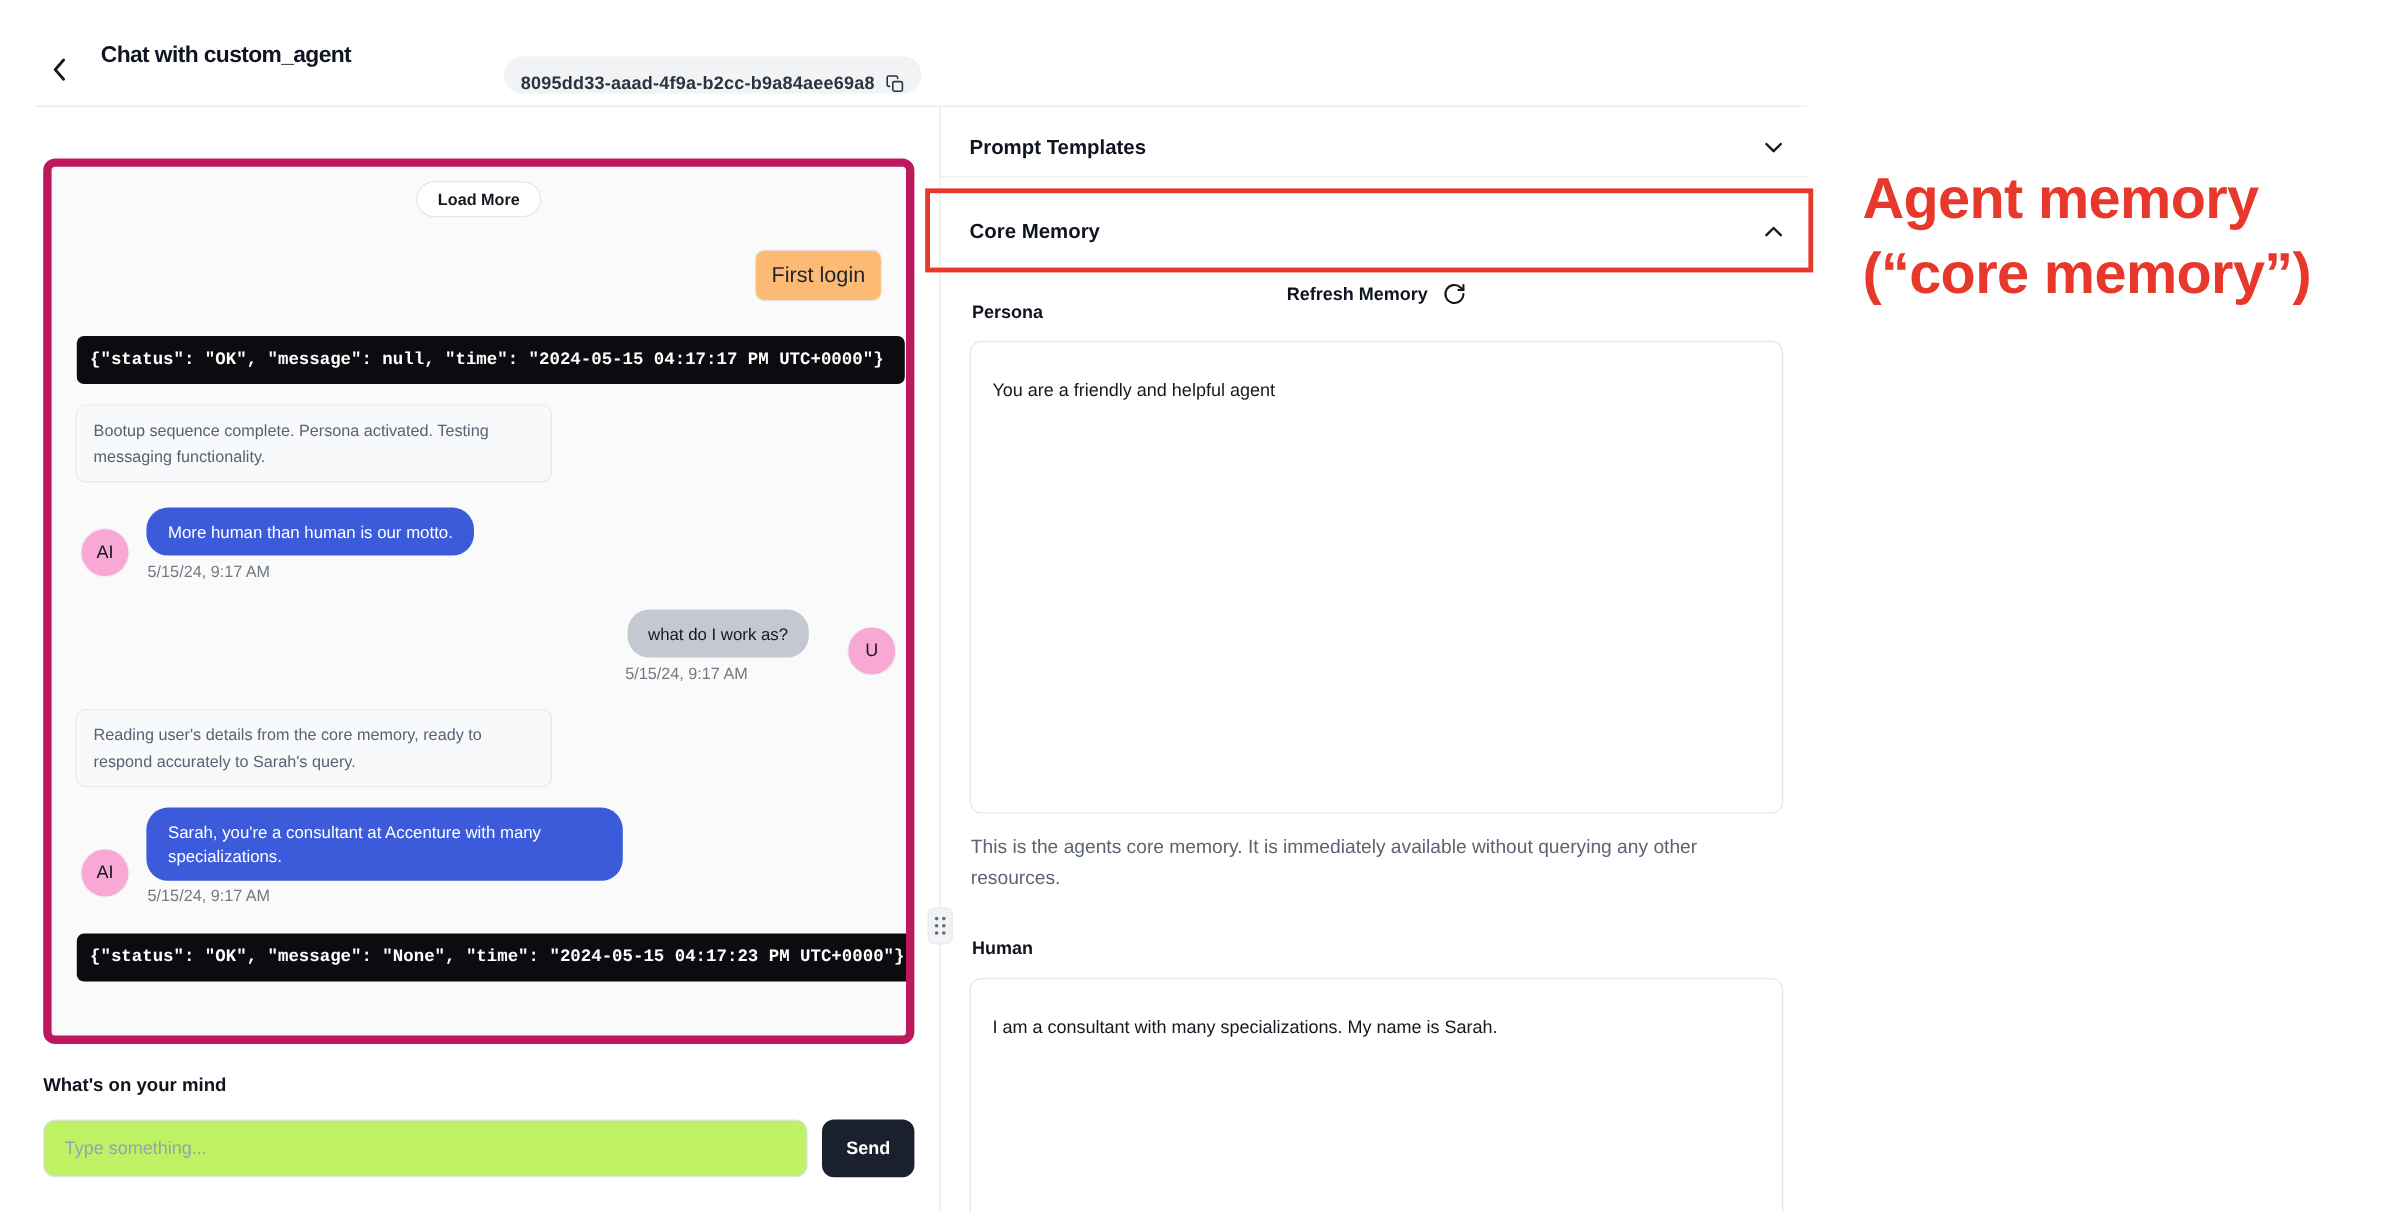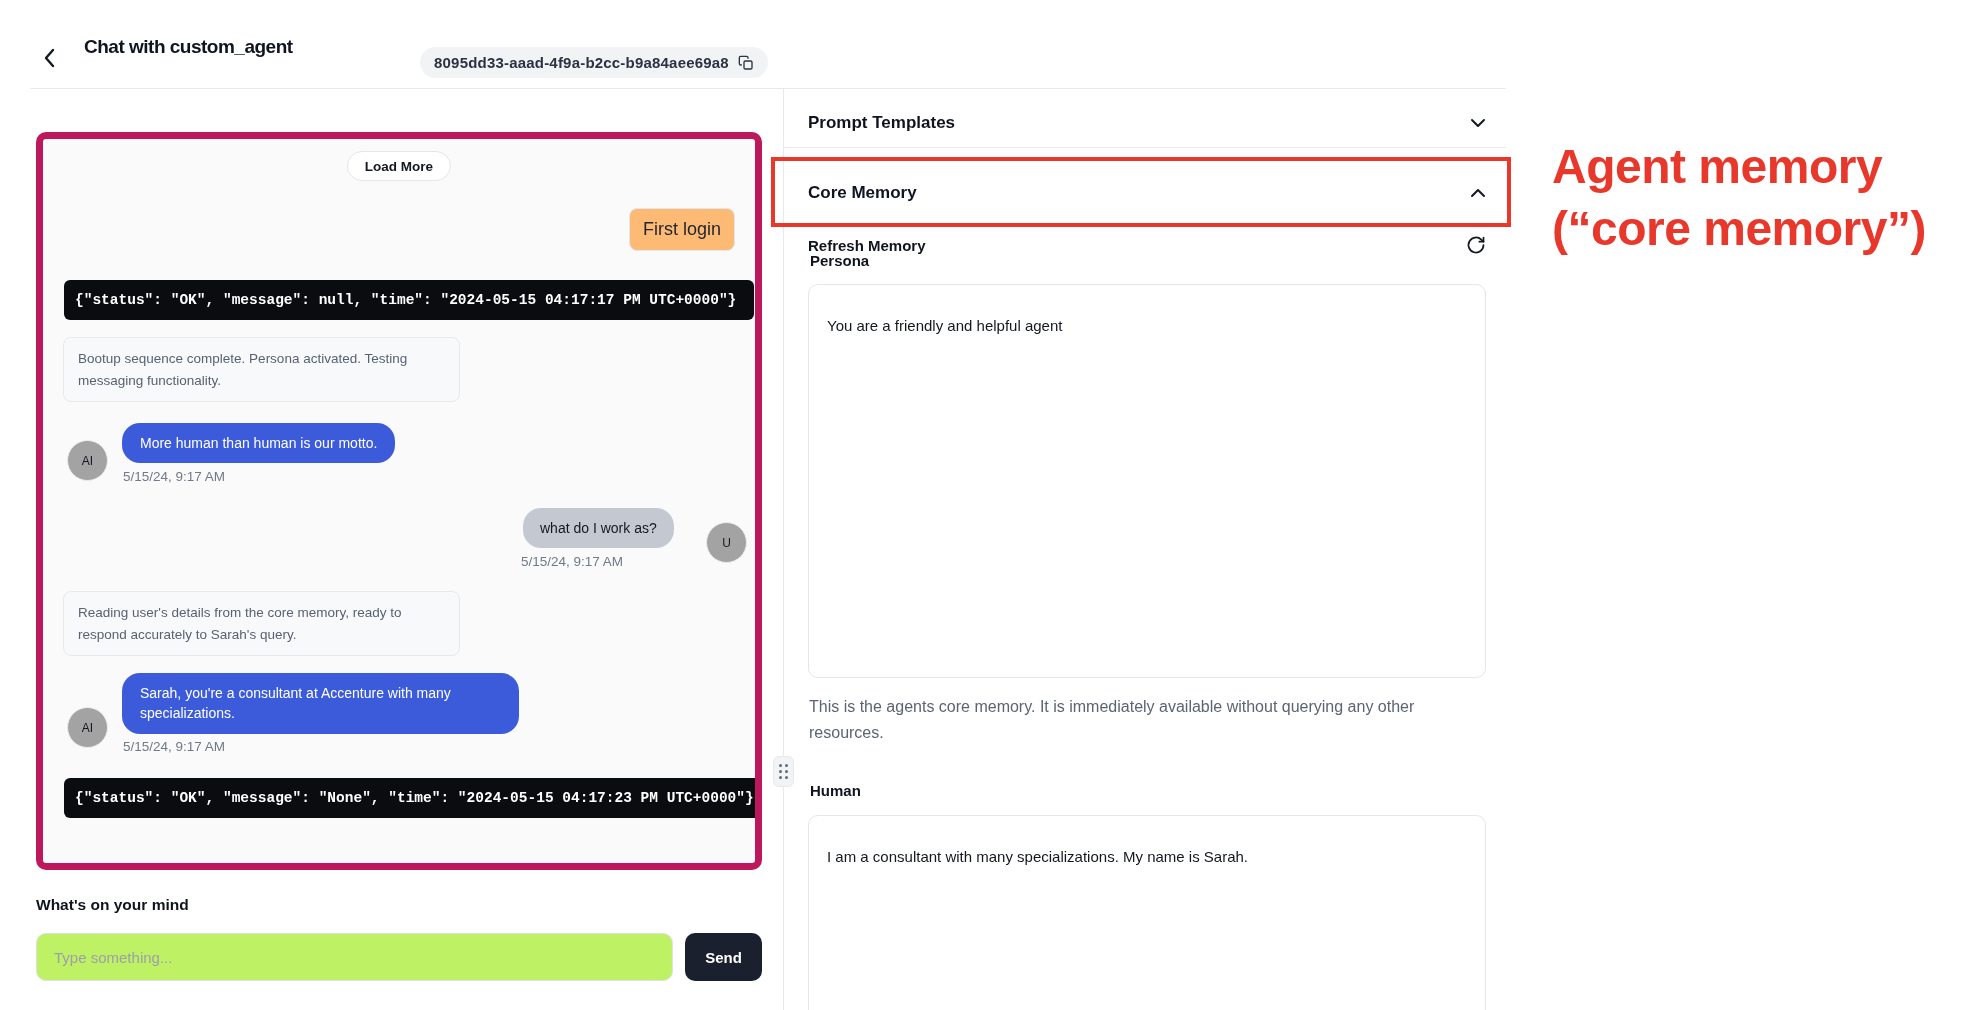--- a/index.html
+++ b/index.html
@@ -19,21 +19,21 @@
     display: flex; align-items: center; justify-content: center;
     cursor: pointer;
   }
   .page-title {
     left: 84px; top: 36px;
     font-size: 19px; font-weight: 700; letter-spacing: -0.5px;
     color: #0f1420;
   }
   .agent-id-badge {
     left: 420px; top: 47px; height: 31px;
-    display: inline-flex; align-items: center; gap: 9px;
+    display: inline-flex; align-items: flex-end; gap: 9px;
     background: #f1f3f5; border-radius: 16px;
     padding: 0 14px;
     font-size: 15px; font-weight: 700; color: #2b3240;
     letter-spacing: 0.2px;
   }
   .hdr-divider { left: 30px; top: 88px; width: 1476px; height: 1px; background: #e7e9ec; }
   .v-divider { left: 783px; top: 89px; width: 1px; height: 921px; background: #e7e9ec; }
 
   
   .chat-card {
@@ -68,23 +68,23 @@
   .monologue {
     position: absolute; left: 20px; width: 397px;
     background: #f8f9fa; border: 1px solid #e7e9ec; border-radius: 8px;
     padding: 10px 14px;
     font-size: 13.5px; line-height: 1.6; color: #596273;
   }
   .mono-1 { top: 198px; }
   .mono-2 { top: 452px; }
   .avatar {
     position: absolute; width: 41px; height: 41px; border-radius: 50%;
-    background: #a3a3a3; border: 1px solid #eceef1;
+    background: #f9a8d4; border: 1px solid #eceef1;
     display: flex; align-items: center; justify-content: center;
-    font-size: 12px; font-weight: 500; color: #14181f;
+    font-size: 15px; font-weight: 500; color: #14181f;
   }
   .bubble {
     position: absolute; border-radius: 18px;
     font-size: 14px; line-height: 1.45;
     display: flex; align-items: center;
   }
   .bubble.ai { background: var(--blue); color: #ffffff; }
   .bubble.user { background: var(--user-gray); color: #14181f; }
   .timestamp {
     position: absolute; font-size: 13.5px; color: #717a87;
@@ -129,21 +129,21 @@
   .section-title { font-size: 17px; font-weight: 700; color: #0f1420; }
   .pt-row { top: 101px; }
   .pt-divider { left: 784px; top: 147px; width: 722px; height: 1px; background: #e7e9ec; }
   .cm-row { top: 171px; }
   .red-box {
     left: 771px; top: 157px; width: 740px; height: 70px;
     border: 4px solid var(--red); pointer-events: none;
   }
   .refresh-row {
     left: 808px; top: 232px; width: 678px; height: 26px;
-    display: flex; align-items: center; justify-content: space-between; gap: 12px;
+    display: flex; align-items: center; justify-content: center; gap: 12px;
     cursor: pointer;
   }
   .refresh-label { font-size: 15px; font-weight: 700; color: #0f1420; }
   .field-label { position: absolute; left: 810px; font-size: 15px; font-weight: 700; color: #0f1420; }
   .persona-label { top: 252px; }
   .human-label { top: 782px; }
   .memory-box {
     position: absolute; left: 808px; width: 678px;
     background: #ffffff; border: 1px solid #e3e6ea; border-radius: 10px;
     padding: 30px 18px;

